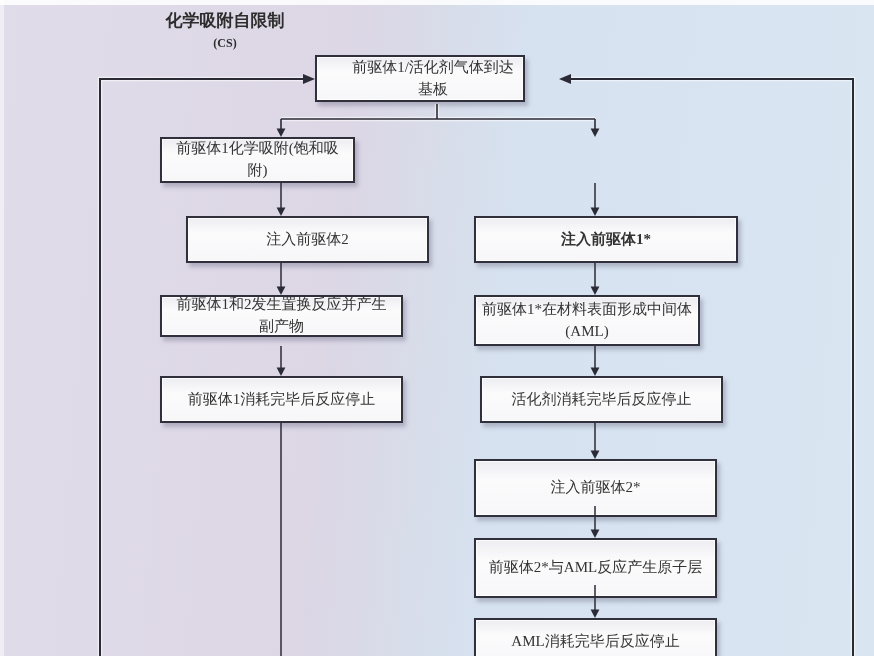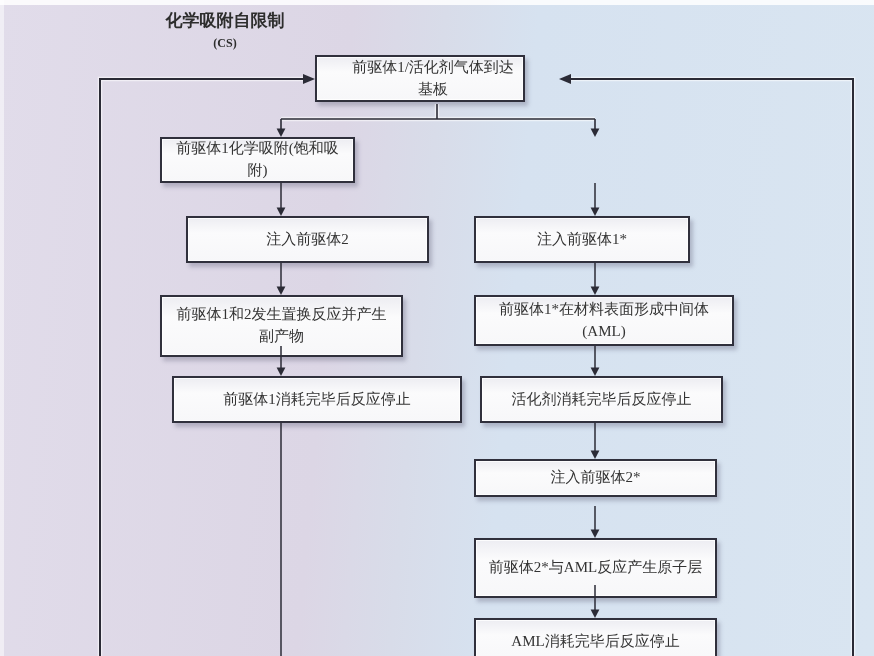--- a/index.html
+++ b/index.html
@@ -25,27 +25,27 @@
     background:linear-gradient(180deg,#ededf2 0%,#fbfbfc 35%,#f7f7f9 100%);
     box-shadow:3px 4px 4px rgba(98,98,122,.35), inset 0 0 0 1px rgba(255,255,255,.8);
     display:flex;align-items:center;justify-content:center;
     text-align:center;white-space:pre-line;
     font-size:15px;line-height:1.45;color:#333;
     padding:1px 6px;
   }
   #node-start{left:315px;top:55px;width:210px;height:47px;padding-left:32px;}
   #cs-1{left:160px;top:137px;width:195px;height:46px;}
   #cs-2{left:164px;top:216px;width:243px;height:47px;margin-left:22px;}
-  #cs-3{left:160px;top:295px;width:243px;height:62px;}
-  #cs-4{left:172px;top:376px;width:290px;height:47px;font-family:Liberation Serif, serif;}
+  #cs-3{left:160px;top:295px;width:243px;height:42px;}
+  #cs-4{left:160px;top:376px;width:243px;height:47px;font-family:Liberation Serif, serif;}
   #rs-1{left:474px;top:137px;width:243px;height:46px;}
-  #rs-2{left:474px;top:216px;width:216px;height:47px;}
-  #rs-3{left:474px;top:295px;width:260px;height:51px;}
+  #rs-2{left:474px;top:216px;width:264px;height:47px;font-weight:bold;}
+  #rs-3{left:474px;top:295px;width:226px;height:51px;}
   #rs-4{left:480px;top:376px;width:243px;height:47px;}
-  #rs-5{left:474px;top:459px;width:243px;height:38px;}
+  #rs-5{left:474px;top:459px;width:243px;height:58px;}
   #rs-6{left:474px;top:538px;width:243px;height:60px;}
   #rs-7{left:474px;top:618px;width:243px;height:47px;}
   #wires{position:absolute;left:0;top:0;pointer-events:none;}
 </style>
 </head>
 <body>
 
 <div id="stage">
 
   <div class="sheen-top"></div>

